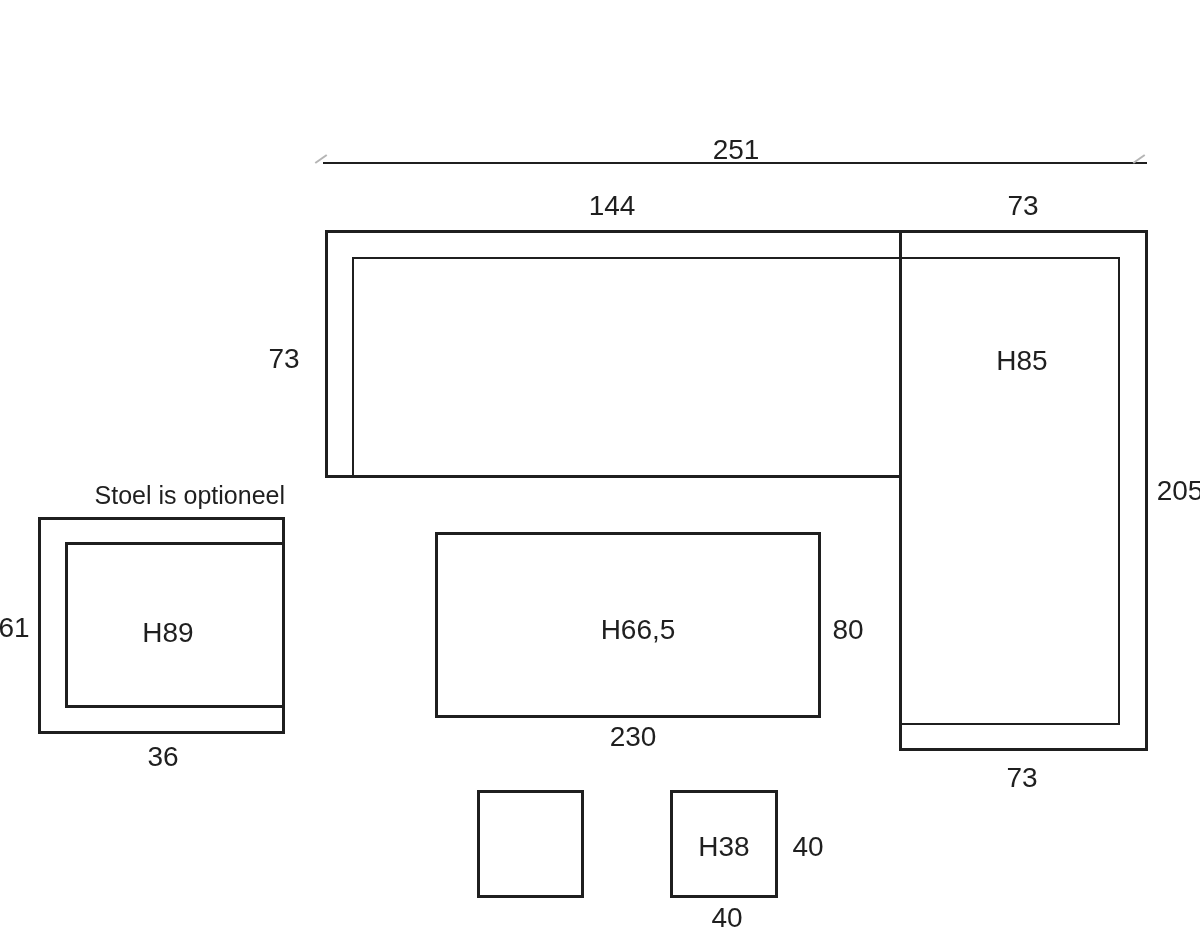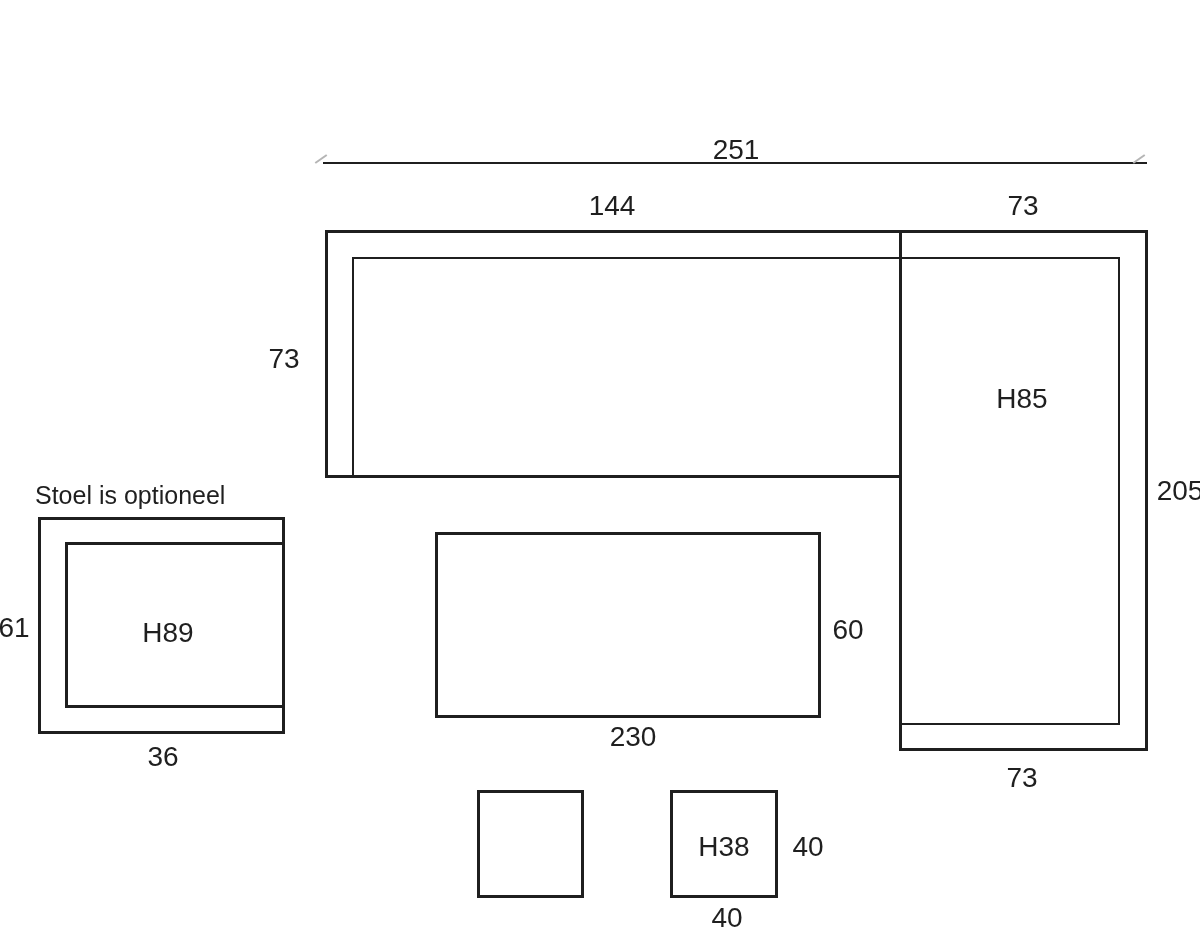--- a/index.html
+++ b/index.html
@@ -89,37 +89,37 @@
     left: 65px; top: 542px; width: 220px; height: 166px;
     border-top: 3px solid var(--line);
     border-left: 3px solid var(--line);
     border-bottom: 3px solid var(--line);
   }
   .chair-note {
     position: absolute;
     left: 35px;
     top: 481px;
     width: 250px;
-    text-align: left;
+    text-align: right;
     font-size: 25px;
     line-height: 28px;
     white-space: nowrap;
     color: var(--text);
   }
   
   .table-rect { left: 435px; top: 532px; width: 386px; height: 186px; }
   
   .stool-left  { left: 477px; top: 790px; width: 107px; height: 108px; }
   .stool-right { left: 670px; top: 790px; width: 108px; height: 108px; }
   
   .lbl-251      { left: 686px;  top: 127px; width: 100px; margin-top: 8px; }
   .lbl-178      { left: 562px;  top: 191px; width: 100px; }
   .lbl-73-top   { left: 973px;  top: 191px; width: 100px; }
   .lbl-73-left  { left: 258px;  top: 344px; width: 52px;  }
-  .lbl-h85      { left: 962px;  top: 346px; width: 120px; margin-top: 38px; }
+  .lbl-h85      { left: 962px;  top: 346px; width: 120px; }
   .lbl-205      { left: 1150px; top: 476px; width: 60px;  }
   .lbl-73-bot   { left: 972px;  top: 763px; width: 100px; }
   .lbl-61       { left: -4px;   top: 613px; width: 36px;  }
   .lbl-h89      { left: 108px;  top: 618px; width: 120px; }
   .lbl-67       { left: 113px;  top: 742px; width: 100px; }
   .lbl-h665     { left: 558px;  top: 615px; width: 160px; }
   .lbl-80       { left: 820px;  top: 615px; width: 56px;  }
   .lbl-150      { left: 583px;  top: 722px; width: 100px; }
   .lbl-h38      { left: 664px;  top: 832px; width: 120px; }
   .lbl-40-right { left: 782px;  top: 832px; width: 52px;  }
@@ -151,21 +151,22 @@
   <div class="lbl lbl-73-bot">73</div>
 
   <div class="chair-note">Stoel is optioneel</div>
   <div class="rect chair-outer"></div>
   <div class="chair-inner"></div>
   <div class="lbl lbl-61">61</div>
   <div class="lbl lbl-h89">H89</div>
   <div class="lbl lbl-67">36</div>
 
   <div class="rect table-rect"></div>
-  <div class="lbl lbl-80">60</div>
+  <div class="lbl lbl-h665">H66,5</div>
+  <div class="lbl lbl-80">80</div>
   <div class="lbl lbl-150">230</div>
 
   <div class="rect stool-left"></div>
   <div class="rect stool-right"></div>
   <div class="lbl lbl-h38">H38</div>
   <div class="lbl lbl-40-right">40</div>
   <div class="lbl lbl-40-bot">40</div>
 
 </div>
 

